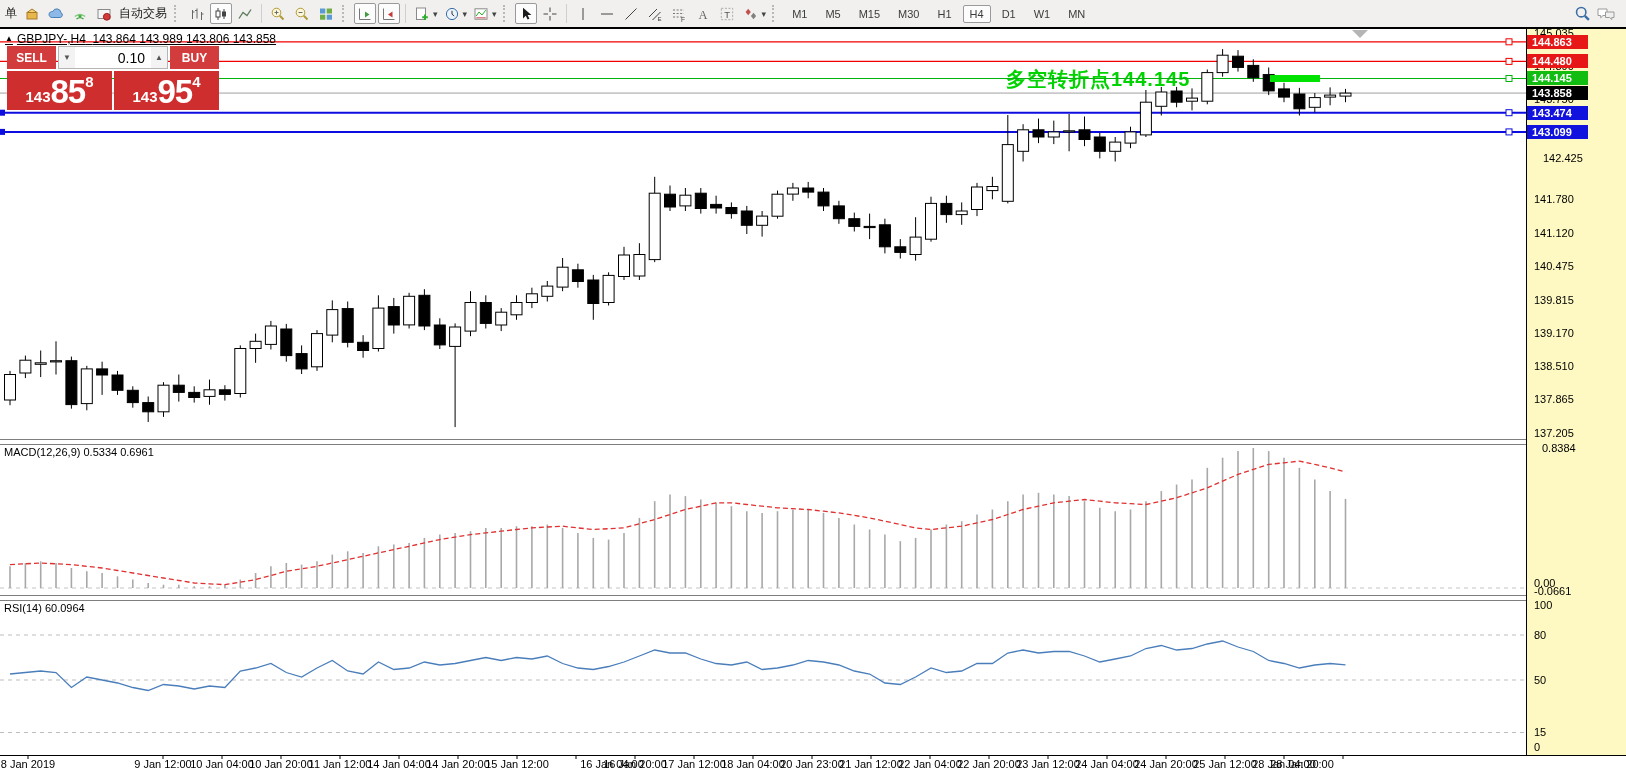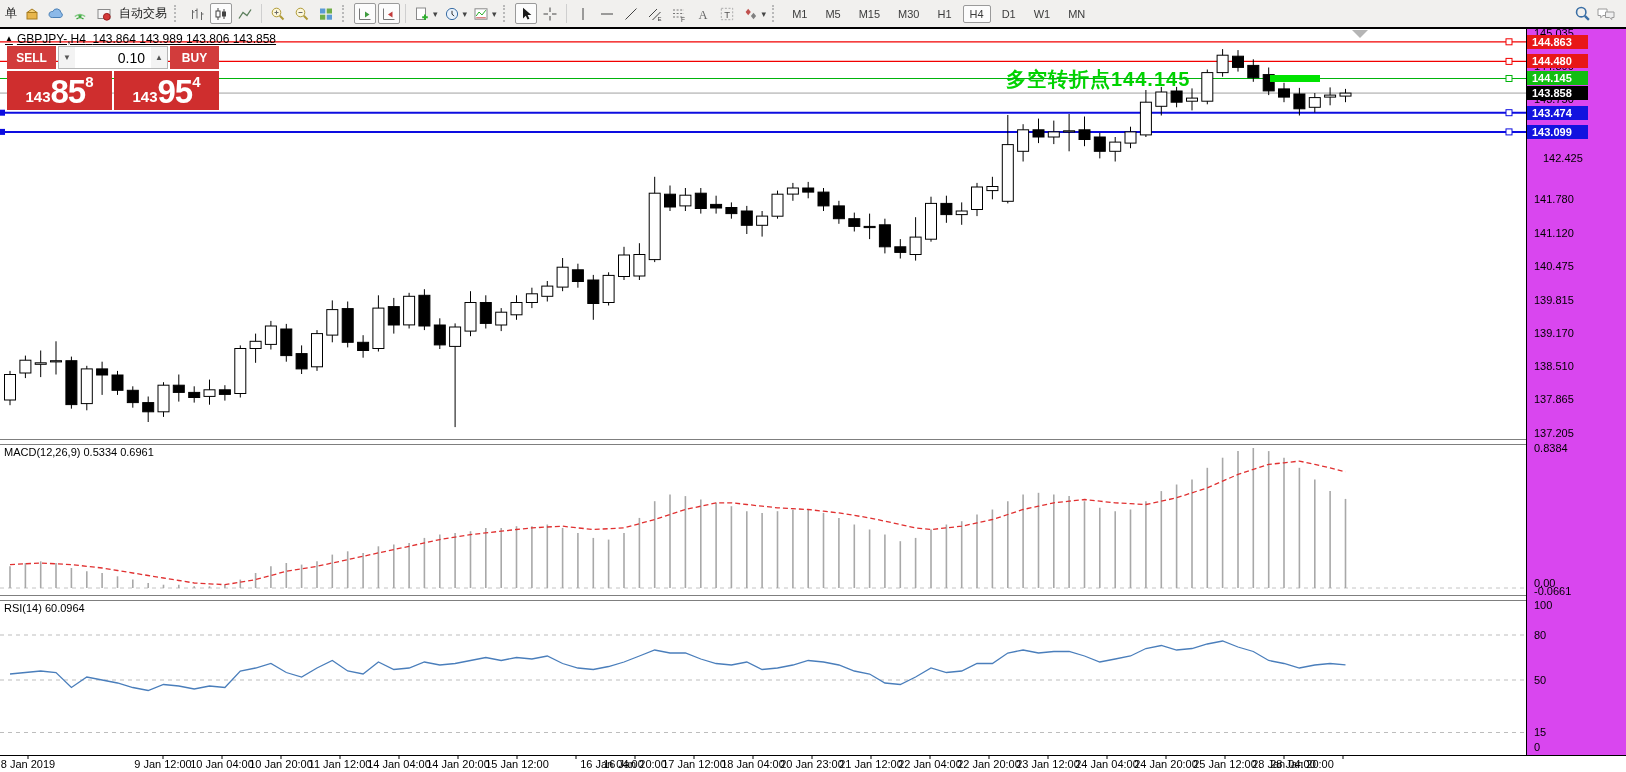--- a/index.html
+++ b/index.html
@@ -25,21 +25,21 @@
   .chart-top-border{position:absolute;left:0;top:27px;width:1626px;height:2px;background:#000;}
   #chart-svg{position:absolute;left:0;top:0;z-index:1;}
   .annotation{position:absolute;z-index:0;font-weight:bold;font-size:20px;letter-spacing:1px;white-space:nowrap;}
 
   .chart-title{position:absolute;left:5px;top:32px;z-index:3;font-size:12px;color:#000;white-space:nowrap;text-decoration:underline;}
   .chart-title .tri{font-size:8px;vertical-align:2px;margin-right:4px;}
 
   .pane-sep{position:absolute;left:0;width:1626px;height:4px;background:#fff;
             border-top:1px solid #7f7f7f;border-bottom:1px solid #7f7f7f;z-index:2;}
   .time-axis-line{position:absolute;left:0;top:755px;width:1626px;height:1px;background:#000;z-index:2;}
-  .price-axis{position:absolute;left:1526px;top:29px;width:100px;height:726px;background:#d946ef;
+  .price-axis{position:absolute;left:1526px;top:29px;width:100px;height:726px;background:#fef9c3;
               border-left:1px solid #000;z-index:3;}
   .ptick{position:absolute;left:7px;font-size:11px;color:#000;white-space:nowrap;}
   .pmarker{position:absolute;left:0px;height:14px;min-width:56px;color:#fff;font-size:11px;font-weight:bold;
            display:flex;align-items:center;padding-left:5px;z-index:4;}
   .ind-label{position:absolute;left:4px;z-index:3;font-size:11px;color:#000;white-space:nowrap;}
   .time-label{position:absolute;top:758px;transform:translateX(-50%);font-size:11px;color:#000;white-space:nowrap;z-index:3;}
 
   
   .trade-panel{position:absolute;left:7px;top:46px;width:212px;z-index:5;}
   .tp-row1{display:flex;height:23px;}
@@ -625,21 +625,21 @@
       <div class="ptick" style="top: 96.596px;">143.105</div>
       <div class="ptick" style="top: 123px; margin-left: 9px;">142.425</div>
       <div class="ptick" style="top: 164.285px;">141.780</div>
       <div class="ptick" style="top: 198.002px;">141.120</div>
       <div class="ptick" style="top: 230.952px;">140.475</div>
       <div class="ptick" style="top: 264.669px;">139.815</div>
       <div class="ptick" style="top: 297.619px;">139.170</div>
       <div class="ptick" style="top: 331.336px;">138.510</div>
       <div class="ptick" style="top: 364.287px;">137.865</div>
       <div class="ptick" style="top: 398.003px;">137.205</div>
-      <div class="ptick" style="top: 413px;">0.8384</div>
+      <div class="ptick" style="top: 413px; margin-left: 8px;">0.8384</div>
       <div class="ptick" style="top: 548px;">0.00</div>
       <div class="ptick" style="top: 556px;">-0.0661</div>
       <div class="ptick" style="top: 570px;">100</div>
       <div class="ptick" style="top: 600px;">80</div>
       <div class="ptick" style="top: 645px;">50</div>
       <div class="ptick" style="top: 697px;">15</div>
       <div class="ptick" style="top: 712px;">0</div>
       <div class="pmarker" style="top: 5.78679px; background: rgb(232, 23, 23);">144.863</div>
       <div class="pmarker" style="top: 25.3527px; background: rgb(232, 23, 23);">144.480</div>
       <div class="pmarker" style="top: 42.4665px; background: rgb(17, 189, 17);">144.145</div>

